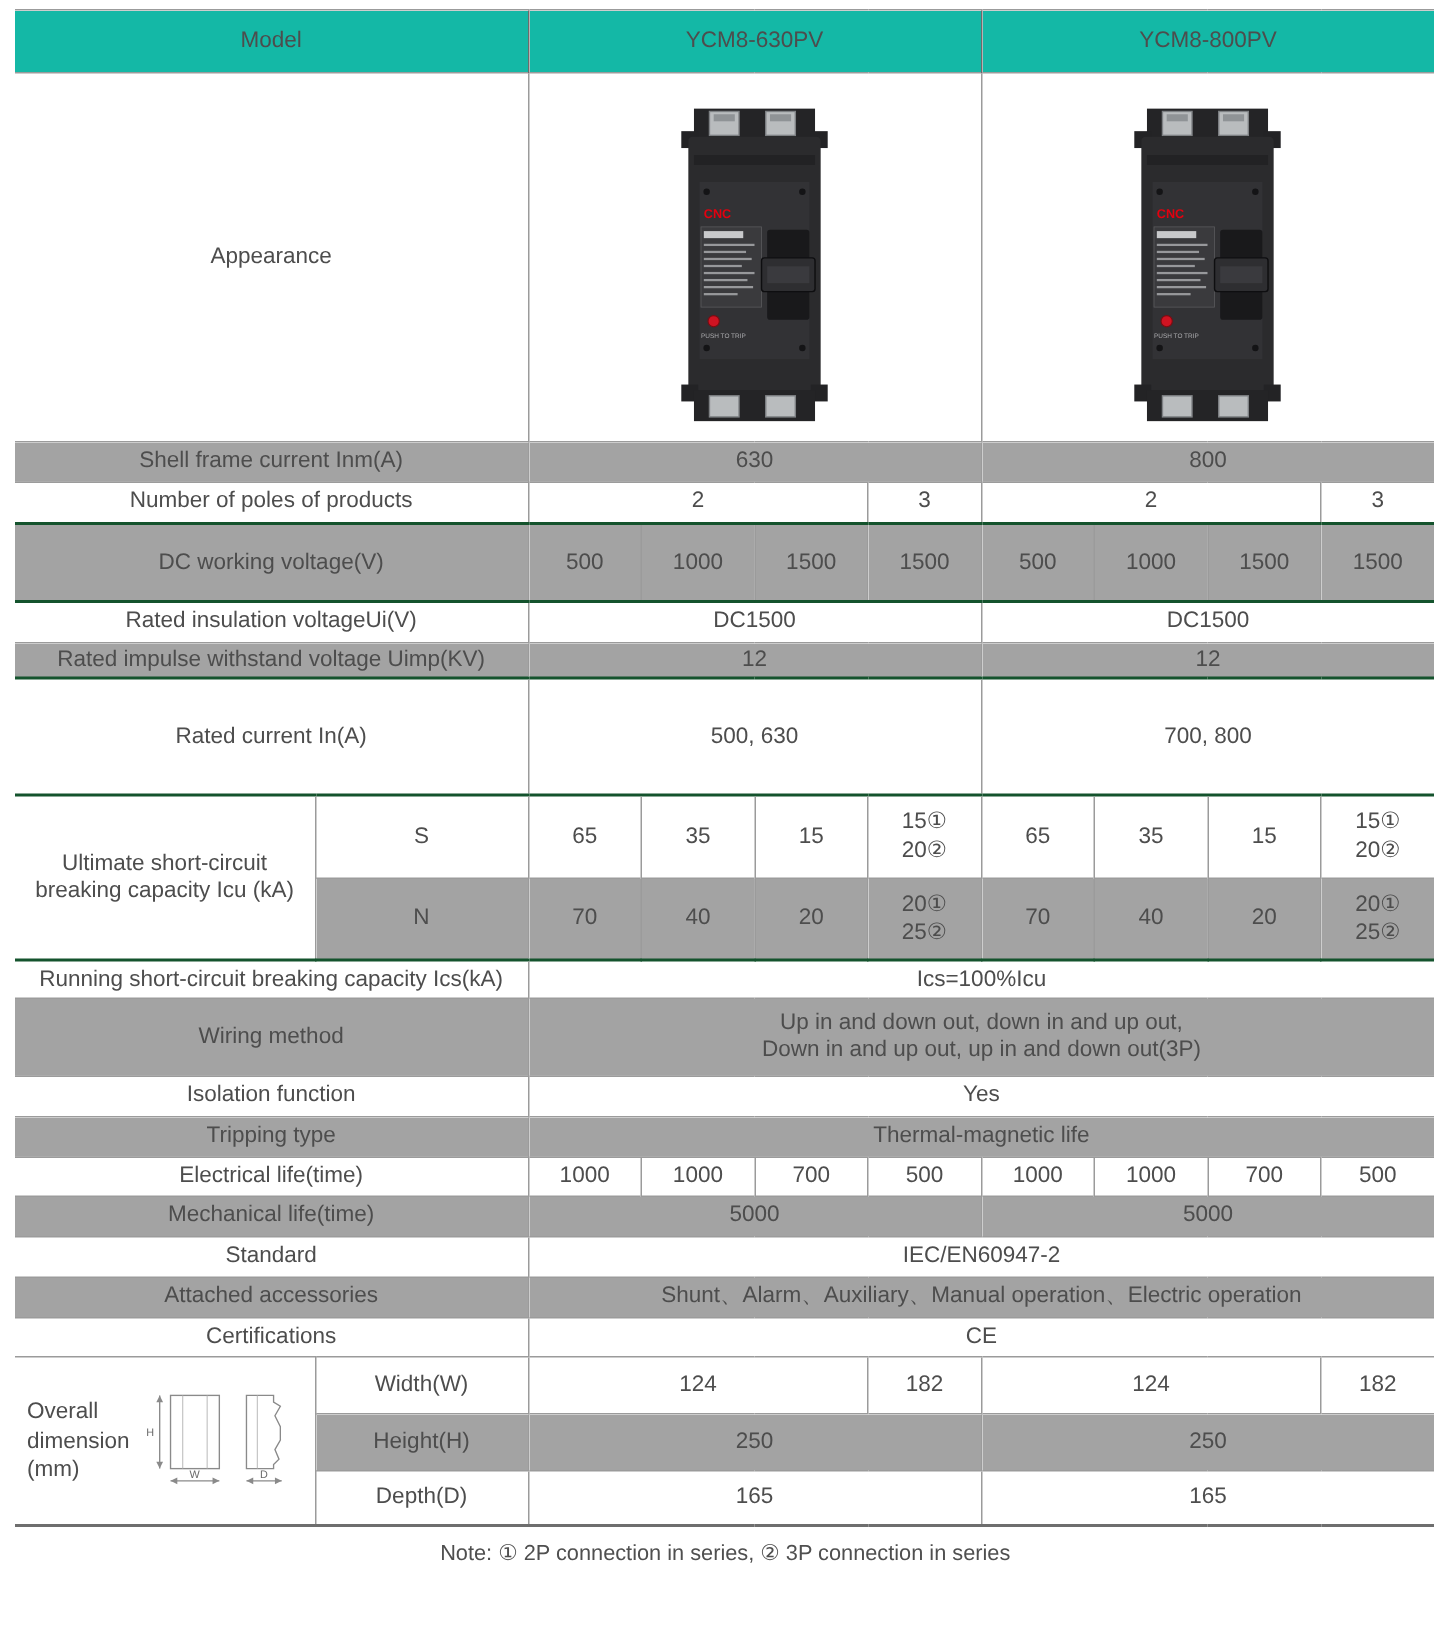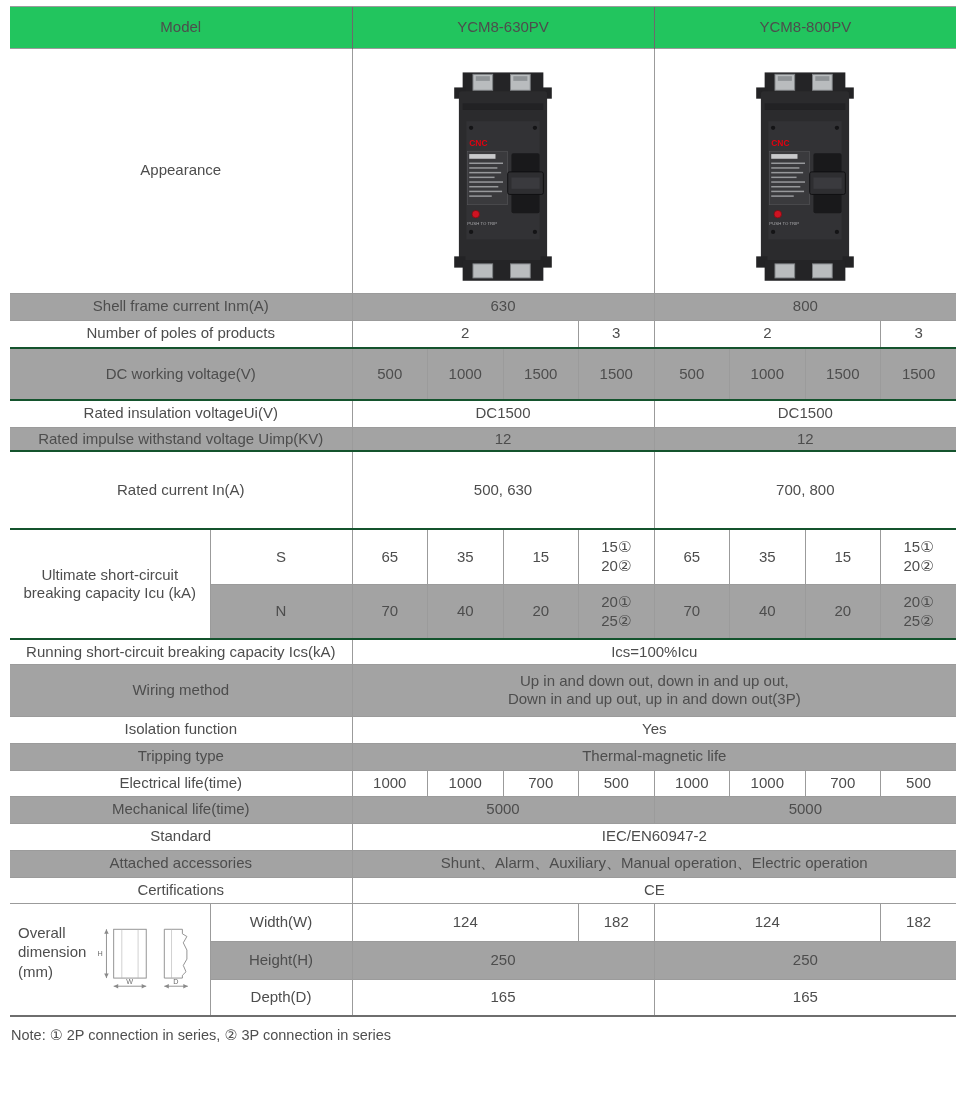--- a/index.html
+++ b/index.html
@@ -31,38 +31,39 @@
     vertical-align:middle;
     padding:2px 4px;
     white-space:pre-line;
     line-height:1.25;
     color:#4d4d4d;
     overflow:hidden;
   }
   table.spec td:first-child, table.spec th:first-child{border-left:none;}
   table.spec tr.thick > td{border-top:2px solid #14532d;}
   thead th{
-    background:#22c55e;
+    background:#14b8a6;
     color:#ffffff;
     border-top:2px solid #565656;
     border-left:1px solid #6b6b6b !important;
     height:37px;
     margin-left:40px;
   }
   thead th:first-child{border-left:none !important;}
   .lbl{text-align:left;padding-left:12px;}
   .tint{background:#a3a3a3;}
   .bl{border-left:1px solid #9b9b9b !important;}
   .brr{border-right:1px solid #9b9b9b;}
-  .dimwrap{display:flex;align-items:flex-start;gap:2px;}
+  .dimwrap{display:flex;align-items:center;gap:2px;}
   .dimlabel{flex:0 0 72px;text-align:left;padding-left:8px;white-space:pre-line;line-height:1.3;}
   .note{
     margin:10px 0 0 1px;
     font-size:14.5px;
     color:#4f4f4f;
+    text-align:center;
   }
 </style>
 </head>
 <body>
 
 <div class="wrap">
 
   <table class="spec">
     <colgroup>
       <col style="width:200px">

